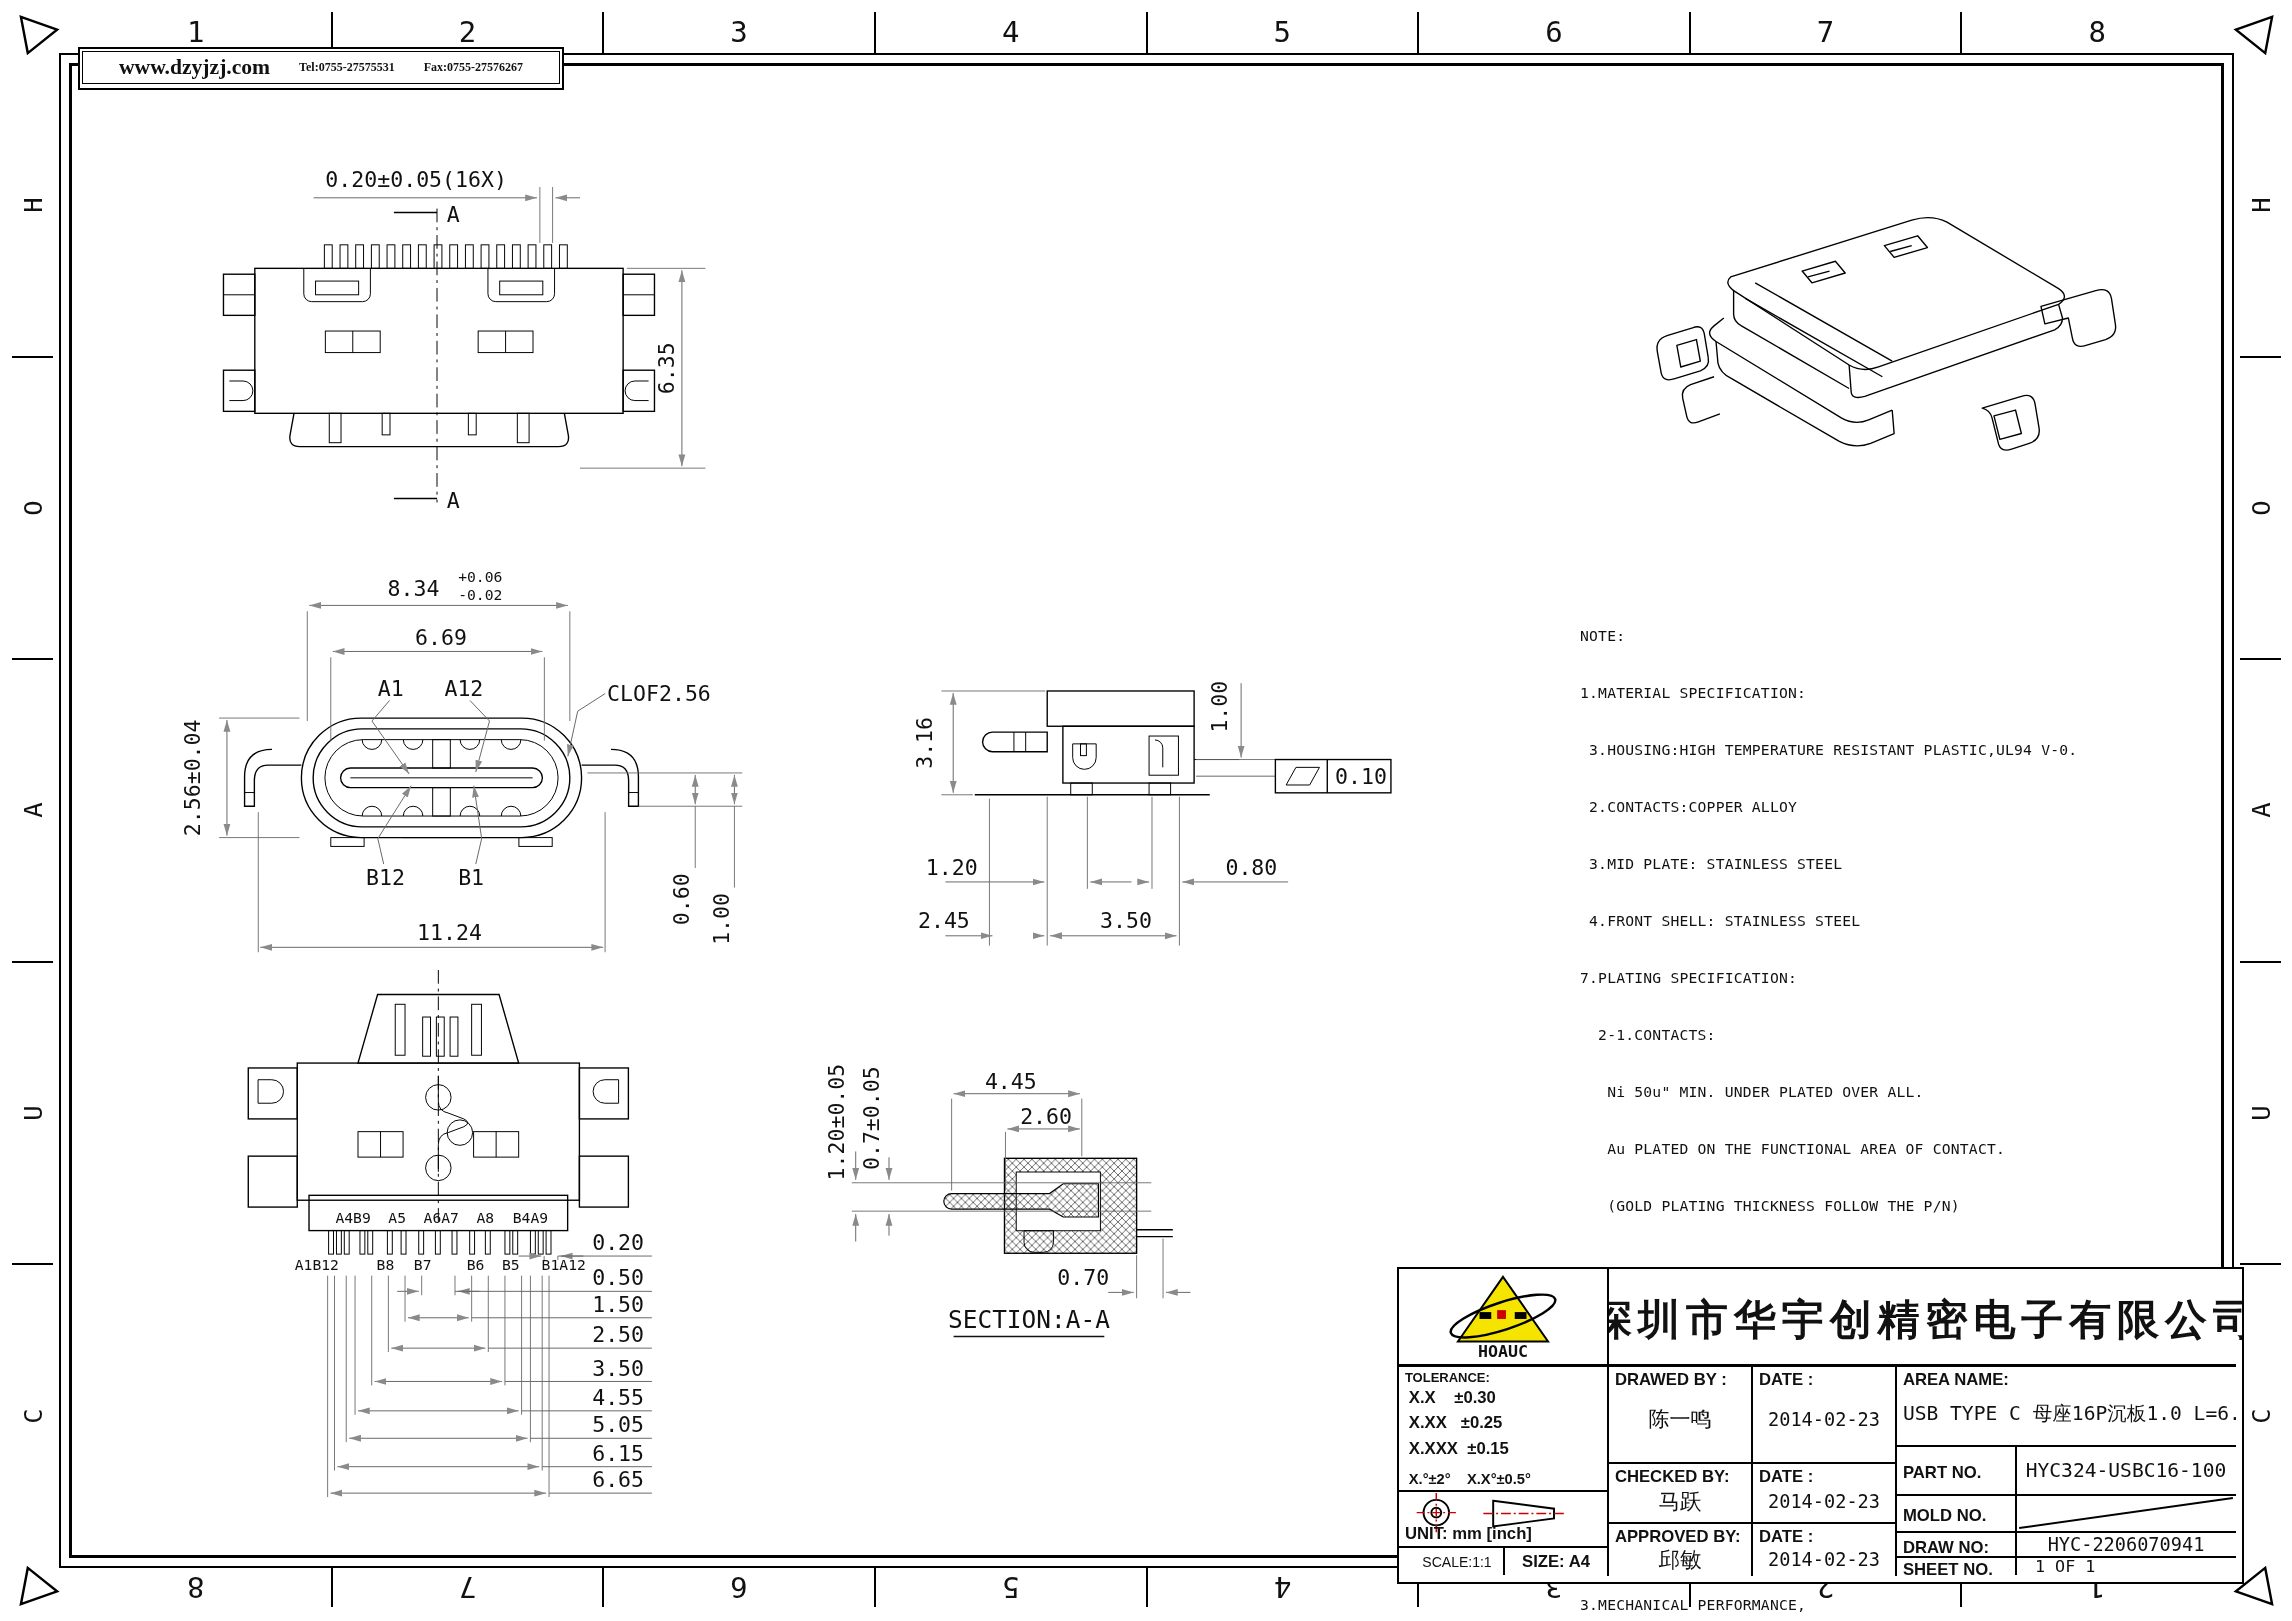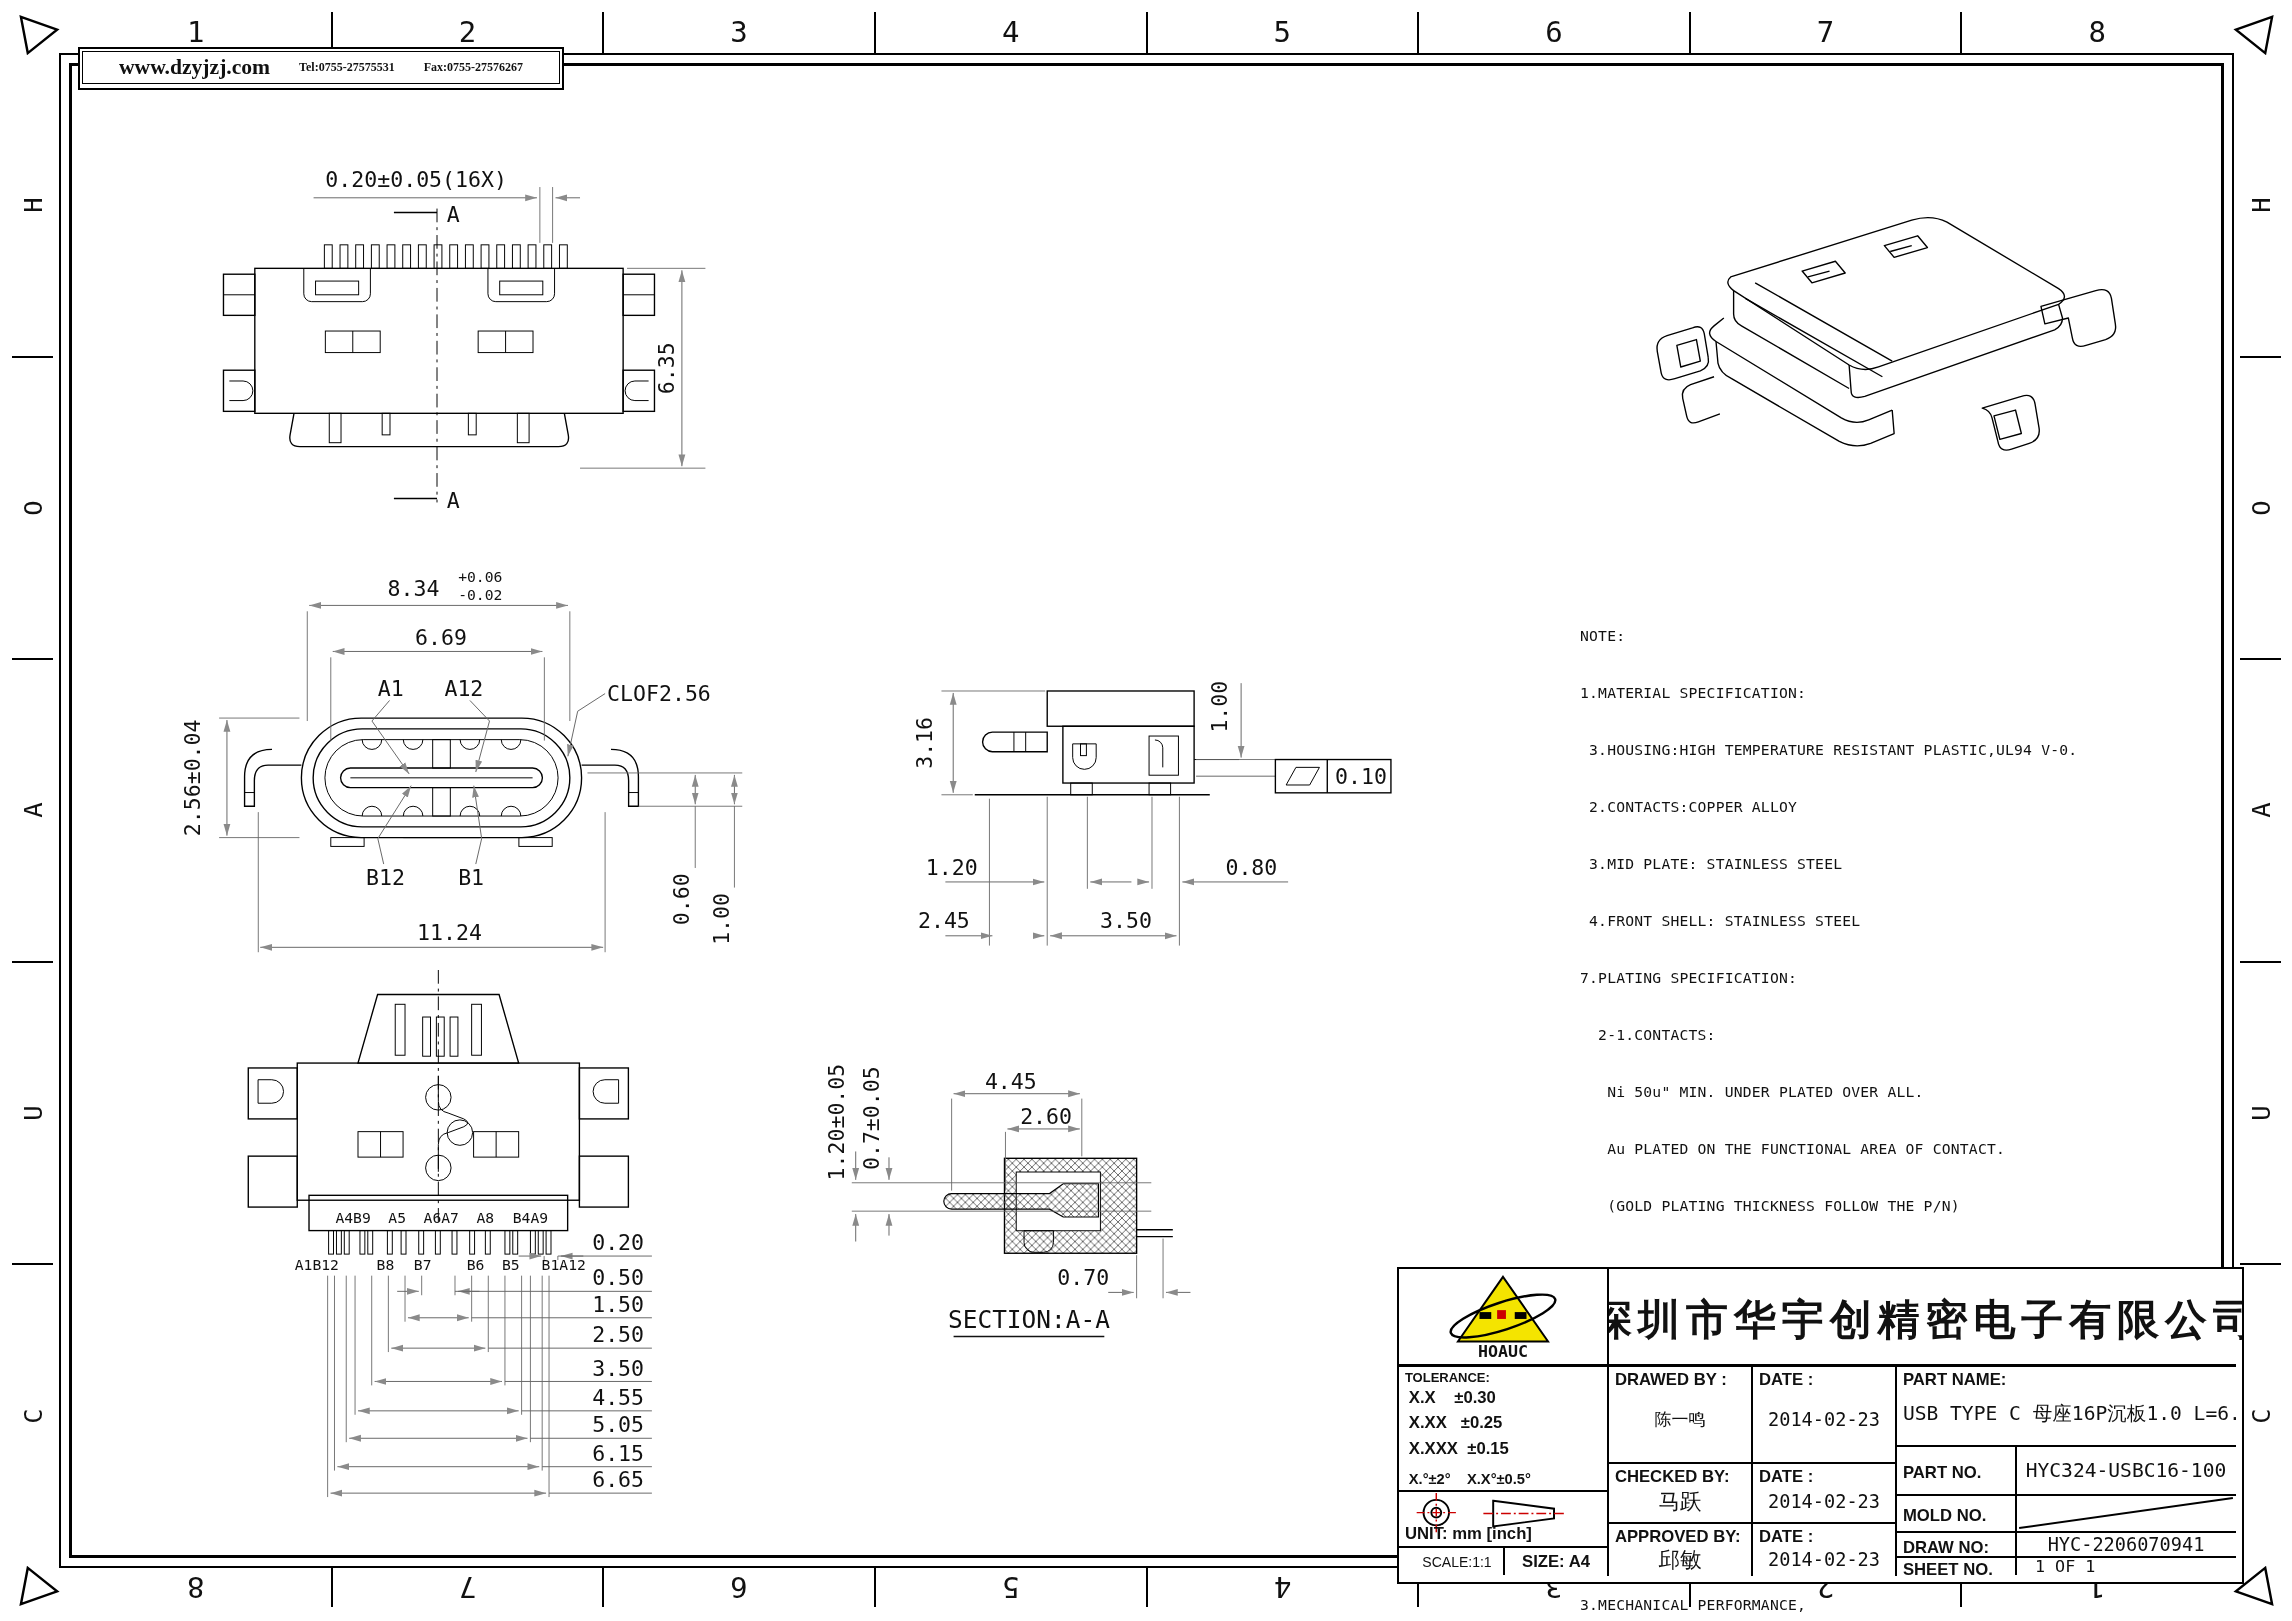--- a/index.html
+++ b/index.html
@@ -643,21 +643,21 @@
 
     <div class="tb-cell tb-val-c" style="left:0;top:279px;width:116px;height:27.4px;font-size:14px;font-weight:normal">
       <span>SCALE:1:1</span>
     </div>
     <div class="tb-cell tb-val-c" style="left:106px;top:279px;width:102px;height:27.4px;font-size:16.7px;font-weight:bold">
       <span>SIZE:  A4</span>
     </div>
 
     <div class="tb-cell" style="left:210px;top:98px;width:142px;height:95px">
       <div class="tb-label">DRAWED BY :</div>
-      <div class="tb-val-c" style="height:59px;font-size:17px">陈一鸣</div>
+      <div class="tb-val-c" style="height:59px;font-size:21px">陈一鸣</div>
     </div>
     <div class="tb-cell" style="left:354px;top:98px;width:142px;height:95px">
       <div class="tb-label">DATE :</div>
       <div class="tb-val-c mono" style="height:59px;font-size:18.6px">2014-02-23</div>
     </div>
 
     <div class="tb-cell" style="left:210px;top:195px;width:142px;height:58px">
       <div class="tb-label">CHECKED BY:</div>
       <div class="tb-val-c" style="height:29px;font-size:21.6px">马跃</div>
     </div>
@@ -669,21 +669,21 @@
     <div class="tb-cell" style="left:210px;top:255px;width:142px;height:52px">
       <div class="tb-label">APPROVED BY:</div>
       <div class="tb-val-c" style="height:25.5px;font-size:21.6px">邱敏</div>
     </div>
     <div class="tb-cell" style="left:354px;top:255px;width:142px;height:52px">
       <div class="tb-label">DATE :</div>
       <div class="tb-val-c mono" style="height:25.5px;font-size:18.6px">2014-02-23</div>
     </div>
 
     <div class="tb-cell" style="left:498px;top:98px;width:339px;height:78px">
-      <div class="tb-label">PART NAME:</div>
+      <div class="tb-label">AREA NAME:</div>
       <div style="padding:9.8px 3.9px 0 5.9px;font-size:19.6px;white-space:nowrap" class="mono">USB TYPE C 母座16P沉板1.0 L=6.35</div>
     </div>
 
     <div class="tb-cell tb-label" style="left:498px;top:178px;width:118px;height:47px;display:flex;align-items:center">PART NO.</div>
     <div class="tb-cell tb-val-c mono" style="left:617px;top:178px;width:220px;height:47px;font-size:19.6px">HYC324-USBC16-100</div>
 
     <div class="tb-cell tb-label" style="left:498px;top:227px;width:118px;height:34px;display:flex;align-items:center">MOLD NO.</div>
     <div class="tb-cell" style="left:617px;top:227px;width:220px;height:34px">
       <svg width="220" height="34" viewBox="0 0 224 35">
         <line x1="2" y1="33" x2="222" y2="2" stroke="#000" stroke-width="2"></line>

